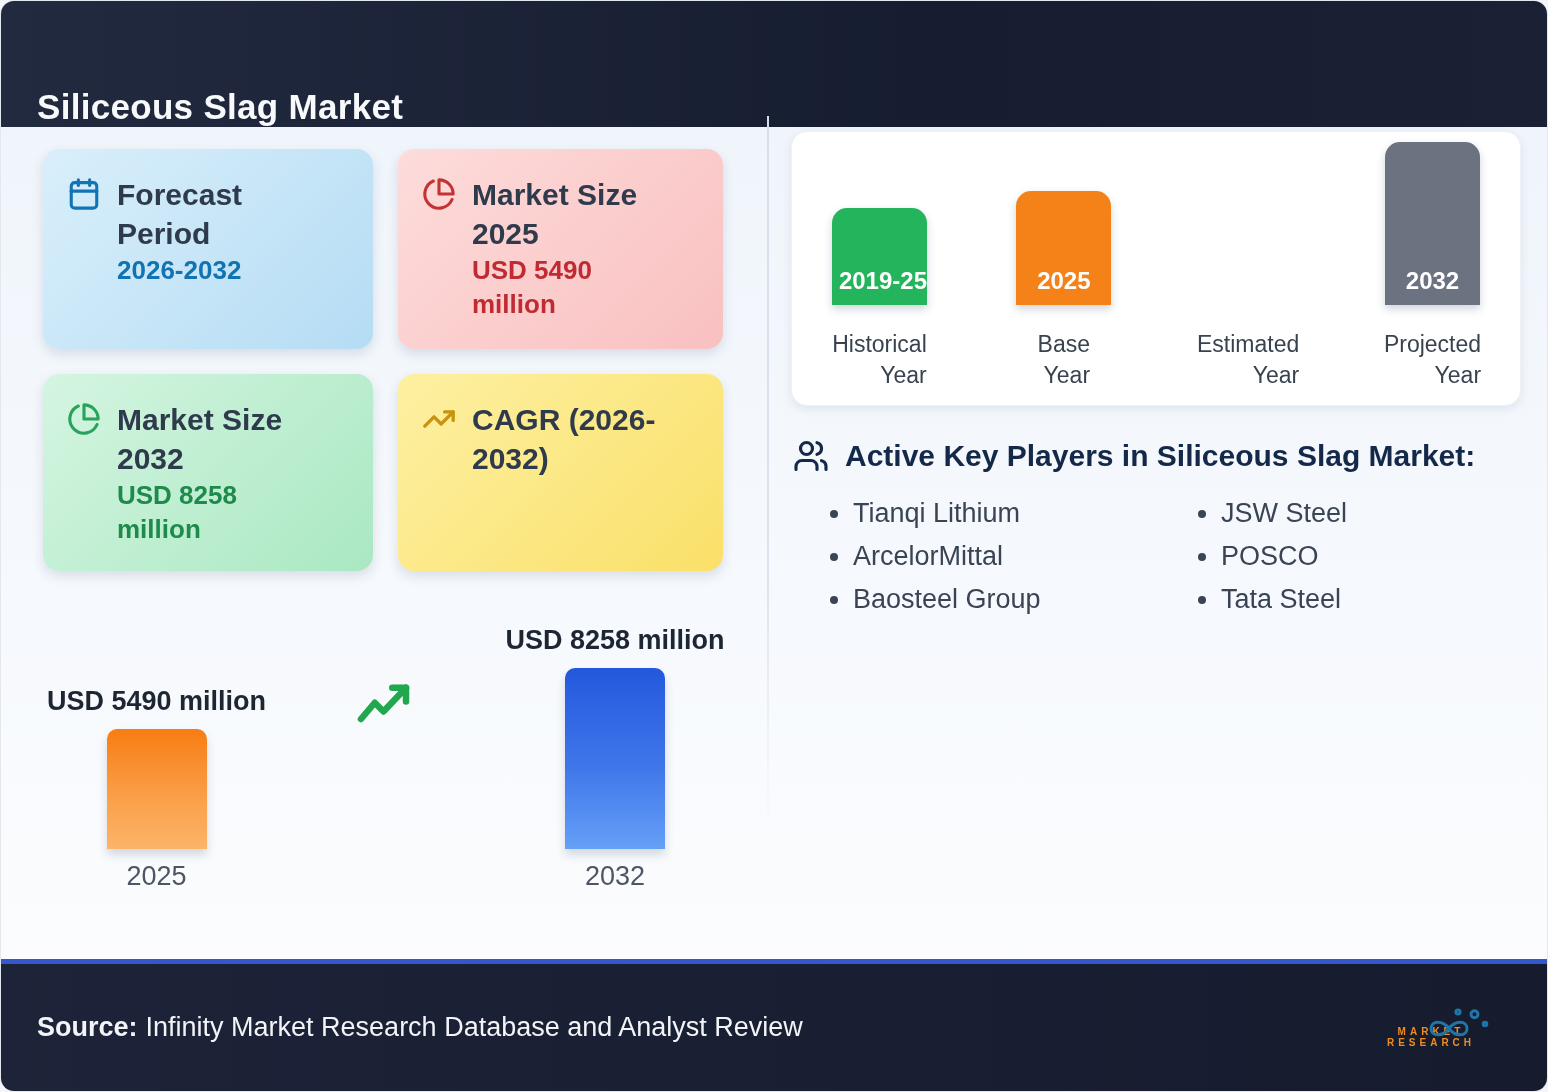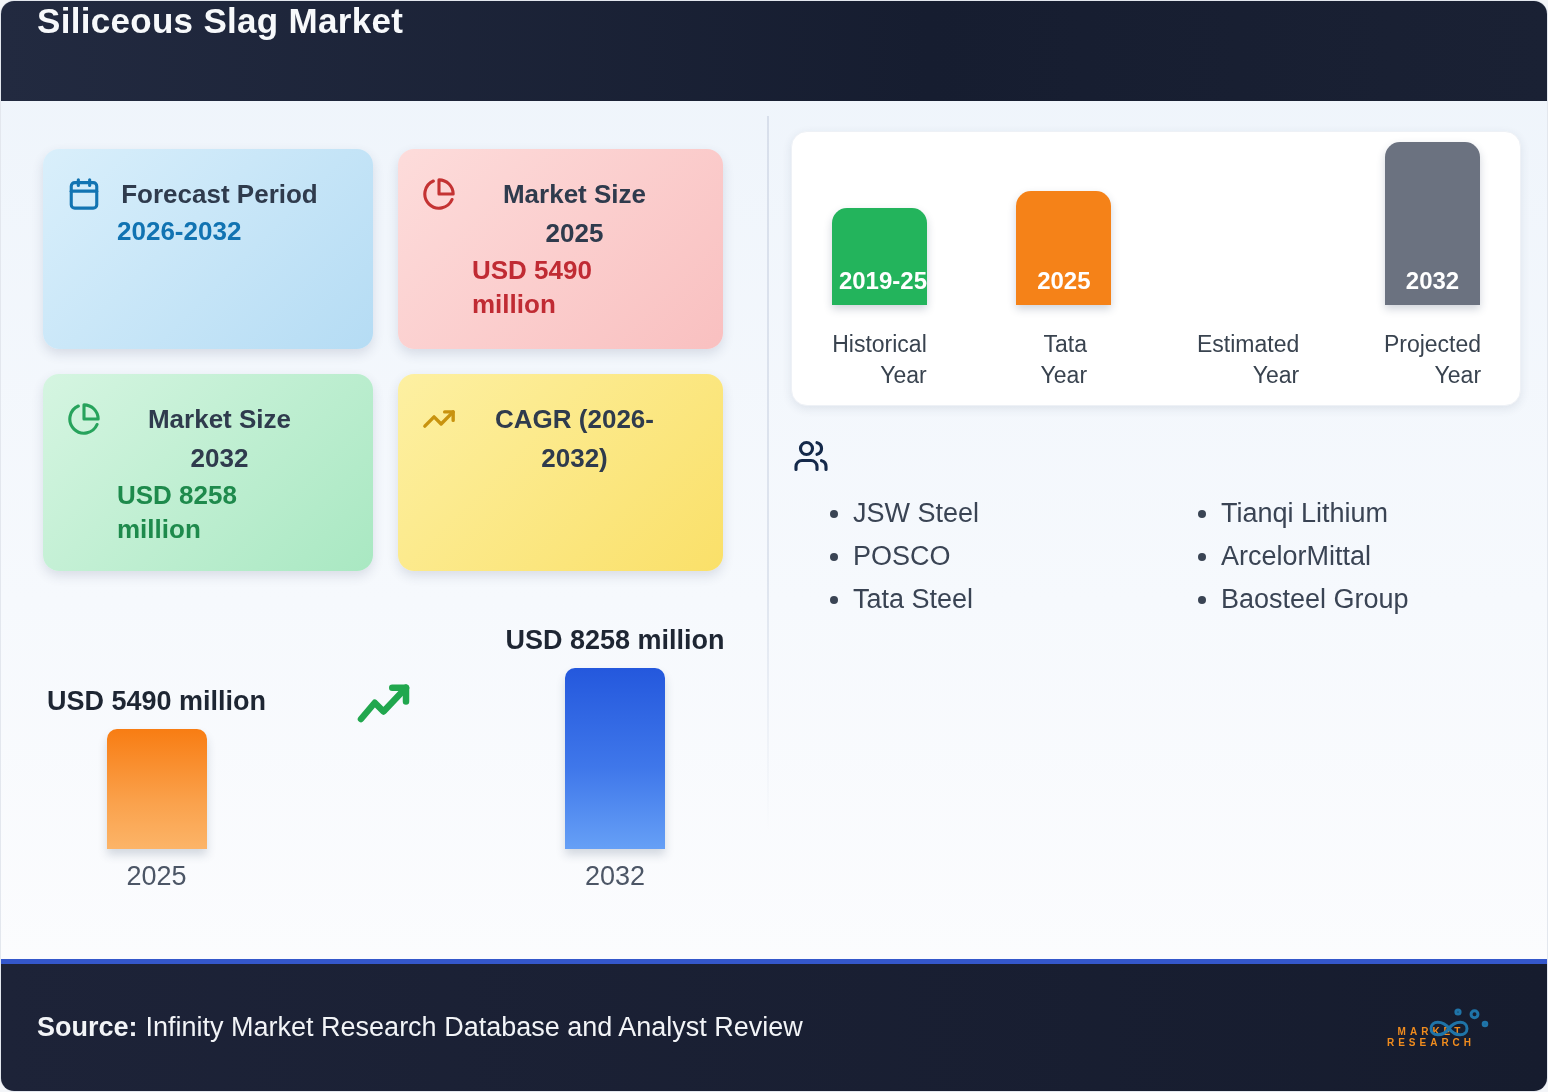--- a/index.html
+++ b/index.html
@@ -4,22 +4,22 @@
 <style>
   * { margin: 0; padding: 0; box-sizing: border-box; }
   html,body { background: #f3f5f8; font-family: "Liberation Sans", sans-serif; }
   .page {
     width: 1548px; height: 1092px; margin: 0 auto; position: relative;
     border-radius: 14px; overflow: hidden; background: linear-gradient(180deg,#eef4fb 0%, #f6f9fd 55%, #fdfdfe 100%);
     border: 1px solid #e3e7ee;
   }
   
   .header {
-    height: 100px; background: linear-gradient(90deg,#222a40 0%, #161d30 60%, #1a2134 100%);
-    display: flex; align-items: flex-start; padding: 0 36px;
+    height: 126px; background: linear-gradient(90deg,#222a40 0%, #161d30 60%, #1a2134 100%);
+    display: flex; align-items: flex-end; padding: 0 36px;
   }
   .header h1 { color: #f7f9fb; font-size: 35px; font-weight: 700; letter-spacing: .3px; }
   
   .content { position: absolute; top: 115px; left: 0; right: 0; bottom: 132px; display: flex; }
   .left-panel { width: 766px; position: relative; }
   .divider { width: 2px; background: linear-gradient(180deg,#d8dfeb 0%, #dee4ee 55%, rgba(222,228,238,0) 85%); }
   .right-panel { flex: 1; position: relative; }
   
   .cards-grid {
     position: absolute; top: 33px; left: 42px;
@@ -29,21 +29,21 @@
     border-radius: 16px; padding: 26px 24px; box-shadow: 0 5px 12px rgba(40,60,90,.14);
     display: flex; align-items: flex-start;
   }
   .card-blue   { background: linear-gradient(135deg,#d9effb 0%, #b5dcf4 100%); }
   .card-pink   { background: linear-gradient(135deg,#fddcdb 0%, #f9c0c0 100%); }
   .card-green  { background: linear-gradient(135deg,#d5f5e1 0%, #a9e8c2 100%); }
   .card-yellow { background: linear-gradient(135deg,#fdf0a2 0%, #fae069 100%); }
   .card .icon { width: 34px; height: 34px; margin-right: 16px; margin-top: 2px; flex: 0 0 auto; }
   .card .icon svg { width: 34px; height: 34px; display: block; }
   .card .txt { width: 205px; }
-  .card .title { font-size: 26px; font-weight: 700; color: #2f3b4d; line-height: 39px; text-align: center; }
+  .card .title { font-size: 30px; font-weight: 700; color: #2f3b4d; line-height: 39px; }
   .card .value { font-size: 26px; font-weight: 700; line-height: 34px; margin-top: 0; }
   
   .growth-chart {
     position: absolute; left: 0; right: 0; bottom: 67px;
     display: flex; align-items: flex-end; padding-left: 38px;
   }
   .bar-group { display: flex; flex-direction: column; align-items: center; }
   .bar-group.g1 { width: 235px; }
   .bar-group.g2 { width: 230px; }
   .bar-label { font-size: 27px; font-weight: 700; color: #1e2633; white-space: nowrap; margin-bottom: 12px; }
@@ -193,21 +193,21 @@
           <div class="t-bar t-h1" style="background: rgb(35, 180, 92); justify-content: flex-end;">
             <span class="t-year">2019-25</span>
           </div>
           <div class="t-label">Historical
 Year</div>
         </div>
         <div class="t-item">
           <div class="t-bar t-h2" style="background: rgb(245, 130, 24);">
             <span class="t-year">2025</span>
           </div>
-          <div class="t-label">Tata
+          <div class="t-label">Base
 Year</div>
         </div>
         <div class="t-item">
           <div class="t-label">Estimated
 Year</div>
         </div>
         <div class="t-item">
           <div class="t-bar t-h4" style="background: rgb(107, 114, 128);">
             <span class="t-year">2032</span>
           </div>
@@ -219,31 +219,32 @@
       <div class="key-players">
         <div class="kp-head">
           <span class="icon">
             <svg viewBox="0 0 24 24" fill="none" stroke="currentColor" stroke-width="2.1" stroke-linecap="round" stroke-linejoin="round">
               <path d="M16 21v-2a4 4 0 0 0-4-4H6a4 4 0 0 0-4 4v2"></path>
                 <circle cx="9" cy="7" r="4"></circle>
                 <path d="M22 21v-2a4 4 0 0 0-3-3.87"></path>
                 <path d="M16 3.13a4 4 0 0 1 0 7.75"></path>
             </svg>
           </span>
+          <div class="kp-title">Active Key Players in Siliceous Slag Market:</div>
         </div>
         <div class="kp-cols">
+          <ul>
+            <li>Tianqi Lithium</li>
+            <li>ArcelorMittal</li>
+            <li>Baosteel Group</li>
+          </ul>
           <ul>
             <li>JSW Steel</li>
             <li>POSCO</li>
             <li>Tata Steel</li>
-          </ul>
-          <ul>
-            <li>Tianqi Lithium</li>
-            <li>ArcelorMittal</li>
-            <li>Baosteel Group</li>
           </ul>
         </div>
       </div>
 
     </div>
   </div>
 
   <div class="footer">
     <div class="source">
       <b>Source:</b><span>Infinity Market Research Database and Analyst Review</span>

